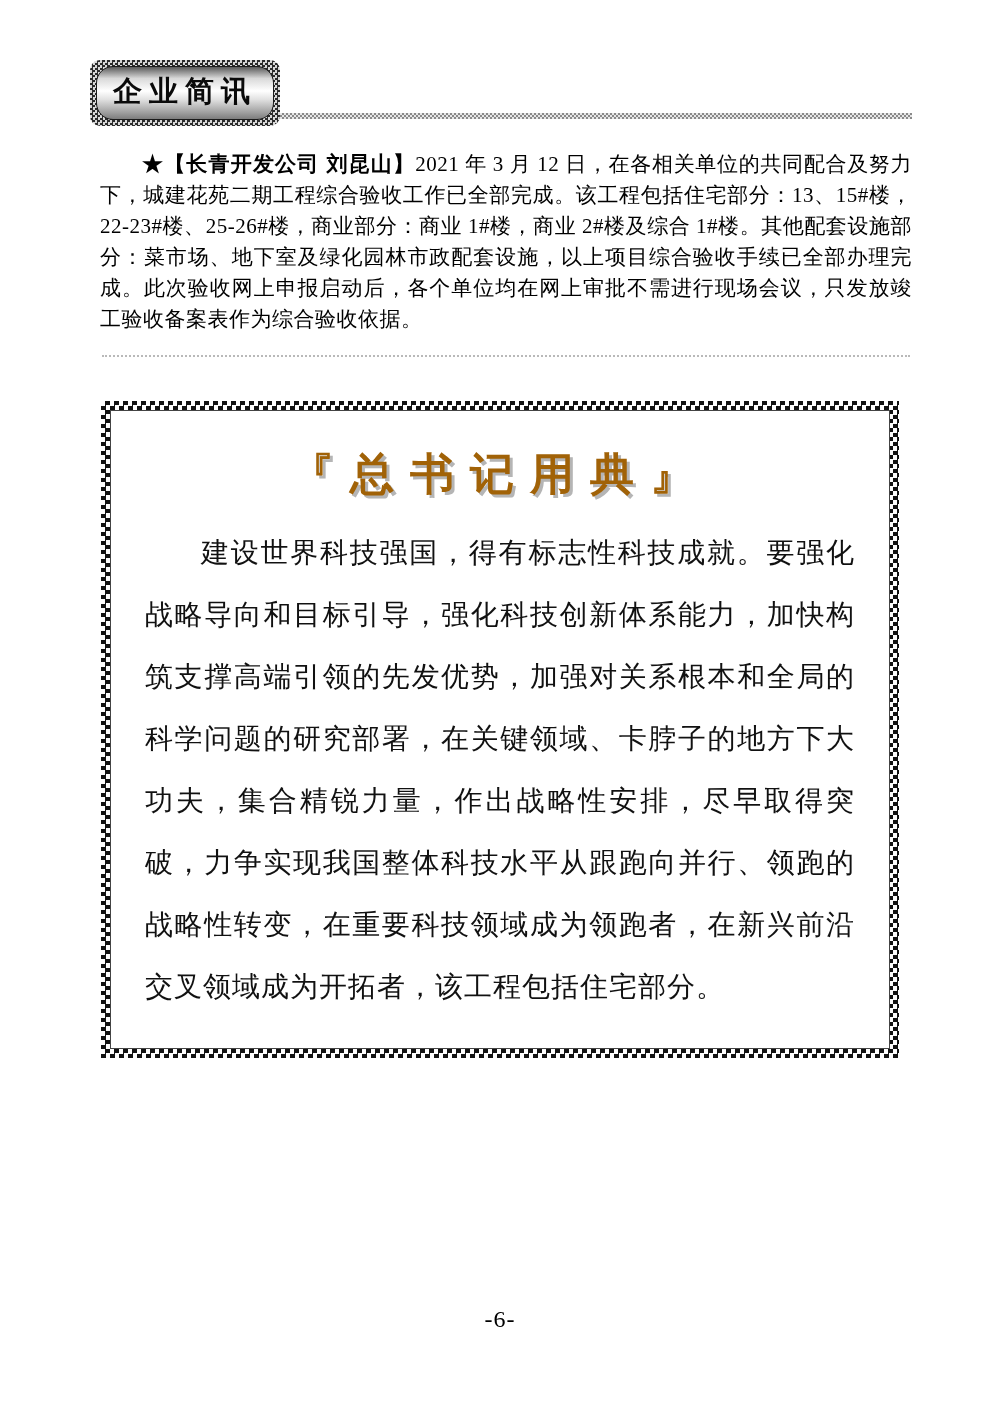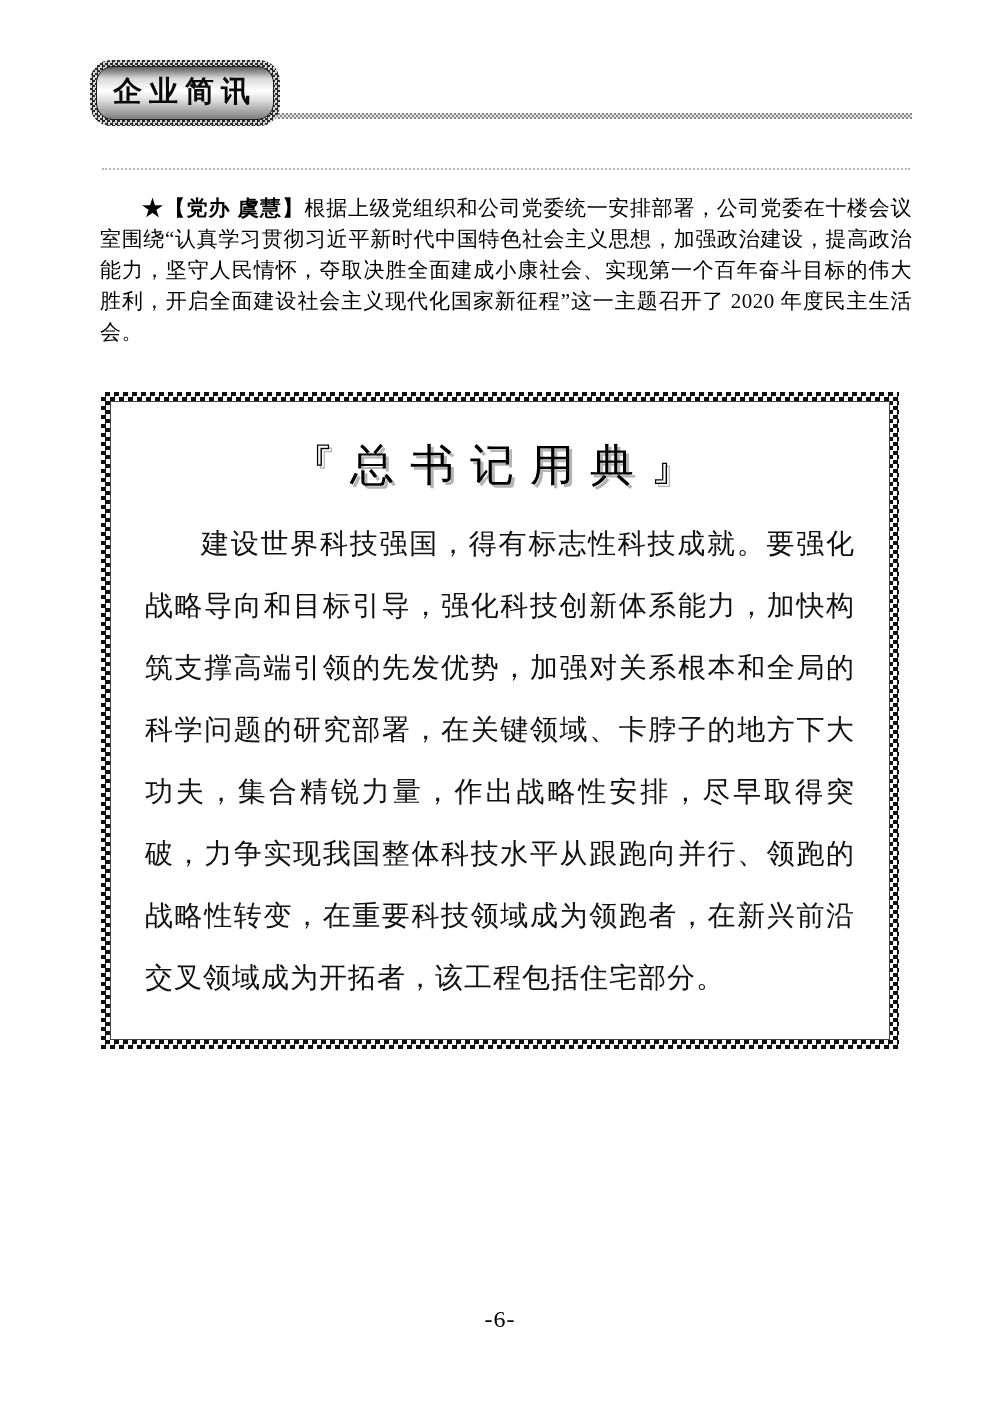--- a/index.html
+++ b/index.html
@@ -16,21 +16,21 @@
   
   .header { position: absolute; top: 60px; left: 90px; right: 88px; height: 60px; }
   .header-line {
     position: absolute;
     left: 10px; right: 0; top: 53px; height: 6px;
     background: repeating-conic-gradient(#8a8a8a 0% 25%, #e6e6e6 0% 50%) 0 0 / 4px 4px;
   }
   .badge-outer {
     position: absolute; left: 0; top: 0;
     padding: 6px;
-    border-radius: 21px;
+    border-radius: 10px;
     background: repeating-conic-gradient(#2b2b2b 0% 25%, #d8d8d8 0% 50%) 0 0 / 5px 5px;
   }
   .badge-inner {
     border-radius: 17px;
     border: 1px solid #1a1a1a;
     background: linear-gradient(180deg, #5a5a5a 0%, #d9d9d9 22%, #ffffff 46%, #e2e2e2 62%, #9e9e9e 88%, #7d7d7d 100%);
     padding: 5px 16px 7px 16px;
   }
   .badge-inner span {
     font-family: "Liberation Sans", sans-serif;
@@ -79,24 +79,24 @@
   .quote-inner {
     background: #ffffff;
     border: 1px solid #444;
     padding: 26px 34px 30px 34px;
     min-height: 500px;
     box-sizing: border-box;
   }
   .quote-title {
     text-align: center;
     font-family: "Liberation Serif", serif;
-    font-weight: normal;
+    font-weight: bold;
     font-size: 44px;
     letter-spacing: 16px;
-    color: #000000;
+    color: #a16207;
     text-shadow: 3px 3px 0 #b5b5b5;
     margin: 8px 0 18px 0;
     white-space: nowrap;
   }
   .quote-body {
     margin: 0;
     font-family: "Liberation Serif", serif;
     font-size: 28px;
     line-height: 62px;
     text-align: justify;
@@ -126,24 +126,24 @@
     <div class="header-line"></div>
     <div class="badge-outer">
       <div class="badge-inner">
         <span>企业简讯</span>
       </div>
     </div>
   </div>
 
   <div class="content">
 
+    <p class="para"><b>★【长青开发公司 刘昆山】</b><span>2021 年 3 月 12 日，在各相关单位的共同配合及努力下，城建花苑二期工程综合验收工作已全部完成。该工程包括住宅部分：13、15#楼，22-23#楼、25-26#楼，商业部分：商业 1#楼，商业 2#楼及综合 1#楼。其他配套设施部分：菜市场、地下室及绿化园林市政配套设施，以上项目综合验收手续已全部办理完成。此次验收网上申报启动后，各个单位均在网上审批不需进行现场会议，只发放竣工验收备案表作为综合验收依据。</span></p>
 
     <hr class="dotted-divider">
 
-    <p class="para"><b>★【党办 虞慧】</b><span>根据上级党组织和公司党委统一安排部署，公司党委在十楼会议室围绕“认真学习贯彻习近平新时代中国特色社会主义思想，加强政治建设，提高政治能力，坚守人民情怀，夺取决胜全面建成小康社会、实现第一个百年奋斗目标的伟大胜利，开启全面建设社会主义现代化国家新征程”这一主题召开了 2020 年度民主生活会。</span></p>
 
 
     <div class="quote-box">
       <div class="quote-inner">
         <div class="quote-title">『总书记用典』</div>
         <p class="quote-body">建设世界科技强国，得有标志性科技成就。要强化战略导向和目标引导，强化科技创新体系能力，加快构筑支撑高端引领的先发优势，加强对关系根本和全局的科学问题的研究部署，在关键领域、卡脖子的地方下大功夫，集合精锐力量，作出战略性安排，尽早取得突破，力争实现我国整体科技水平从跟跑向并行、领跑的战略性转变，在重要科技领域成为领跑者，在新兴前沿交叉领域成为开拓者，该工程包括住宅部分。</p>
       </div>
     </div>
 
   </div>

